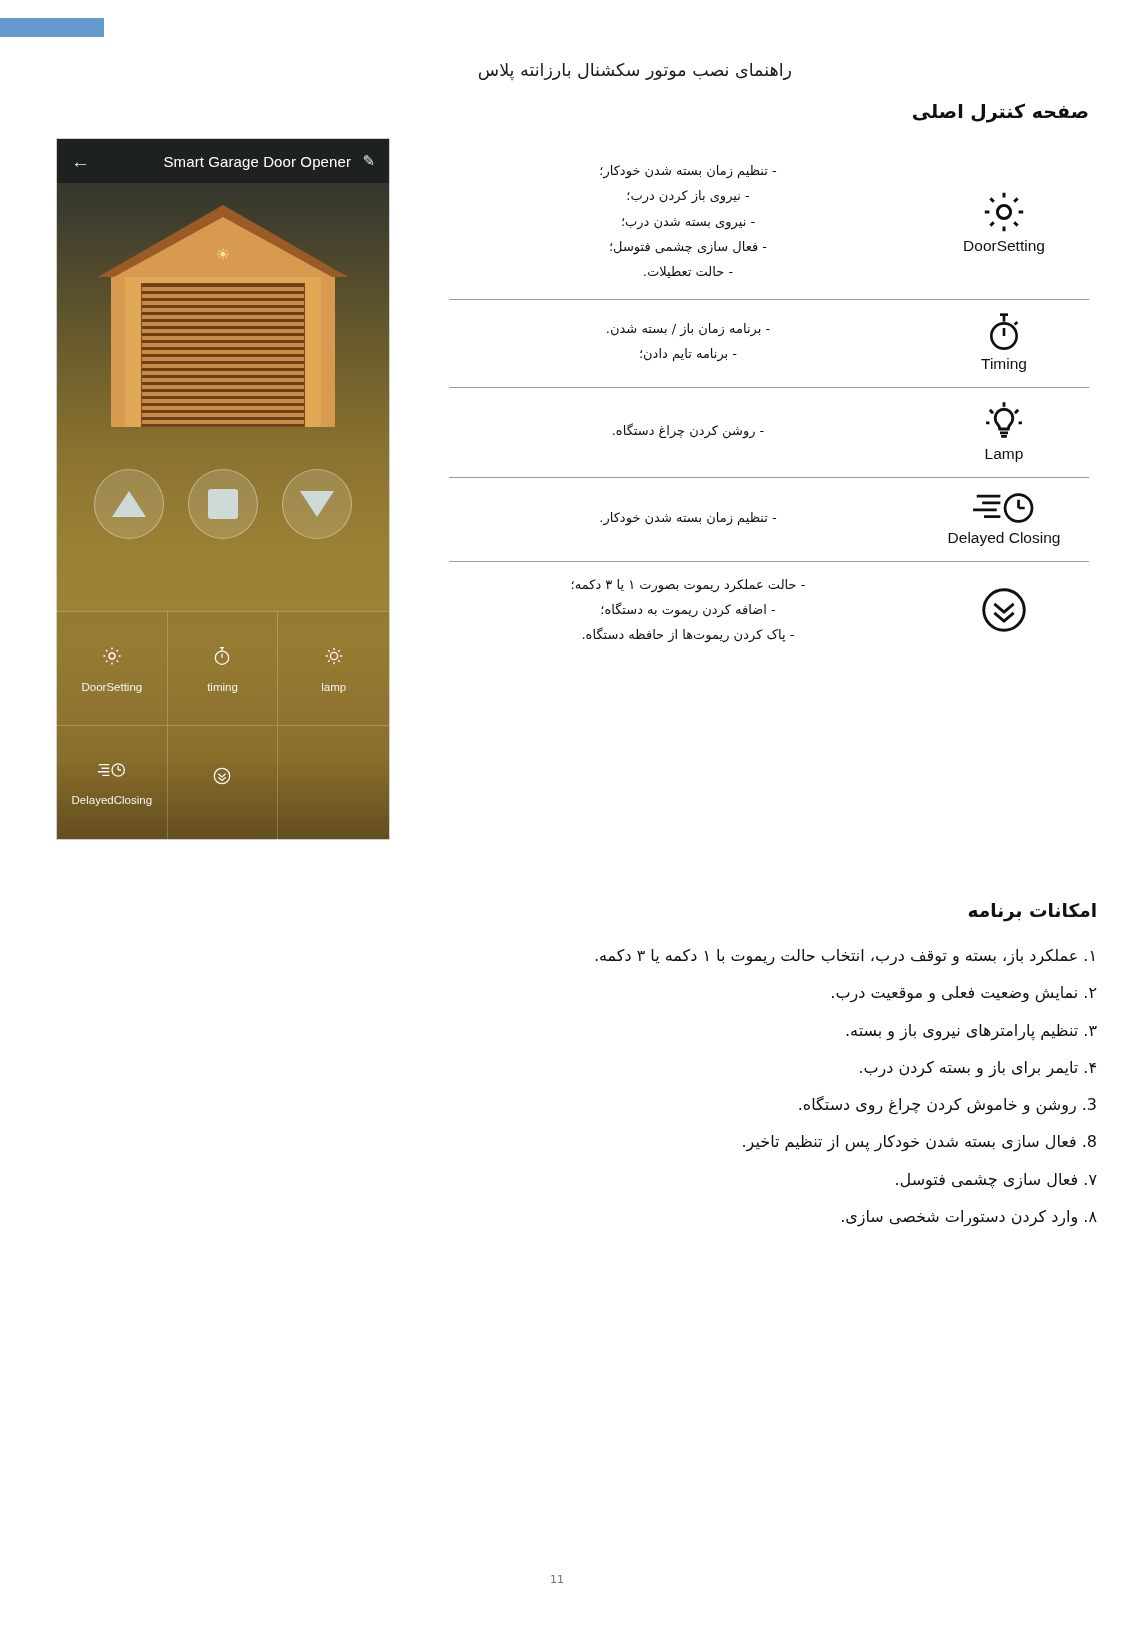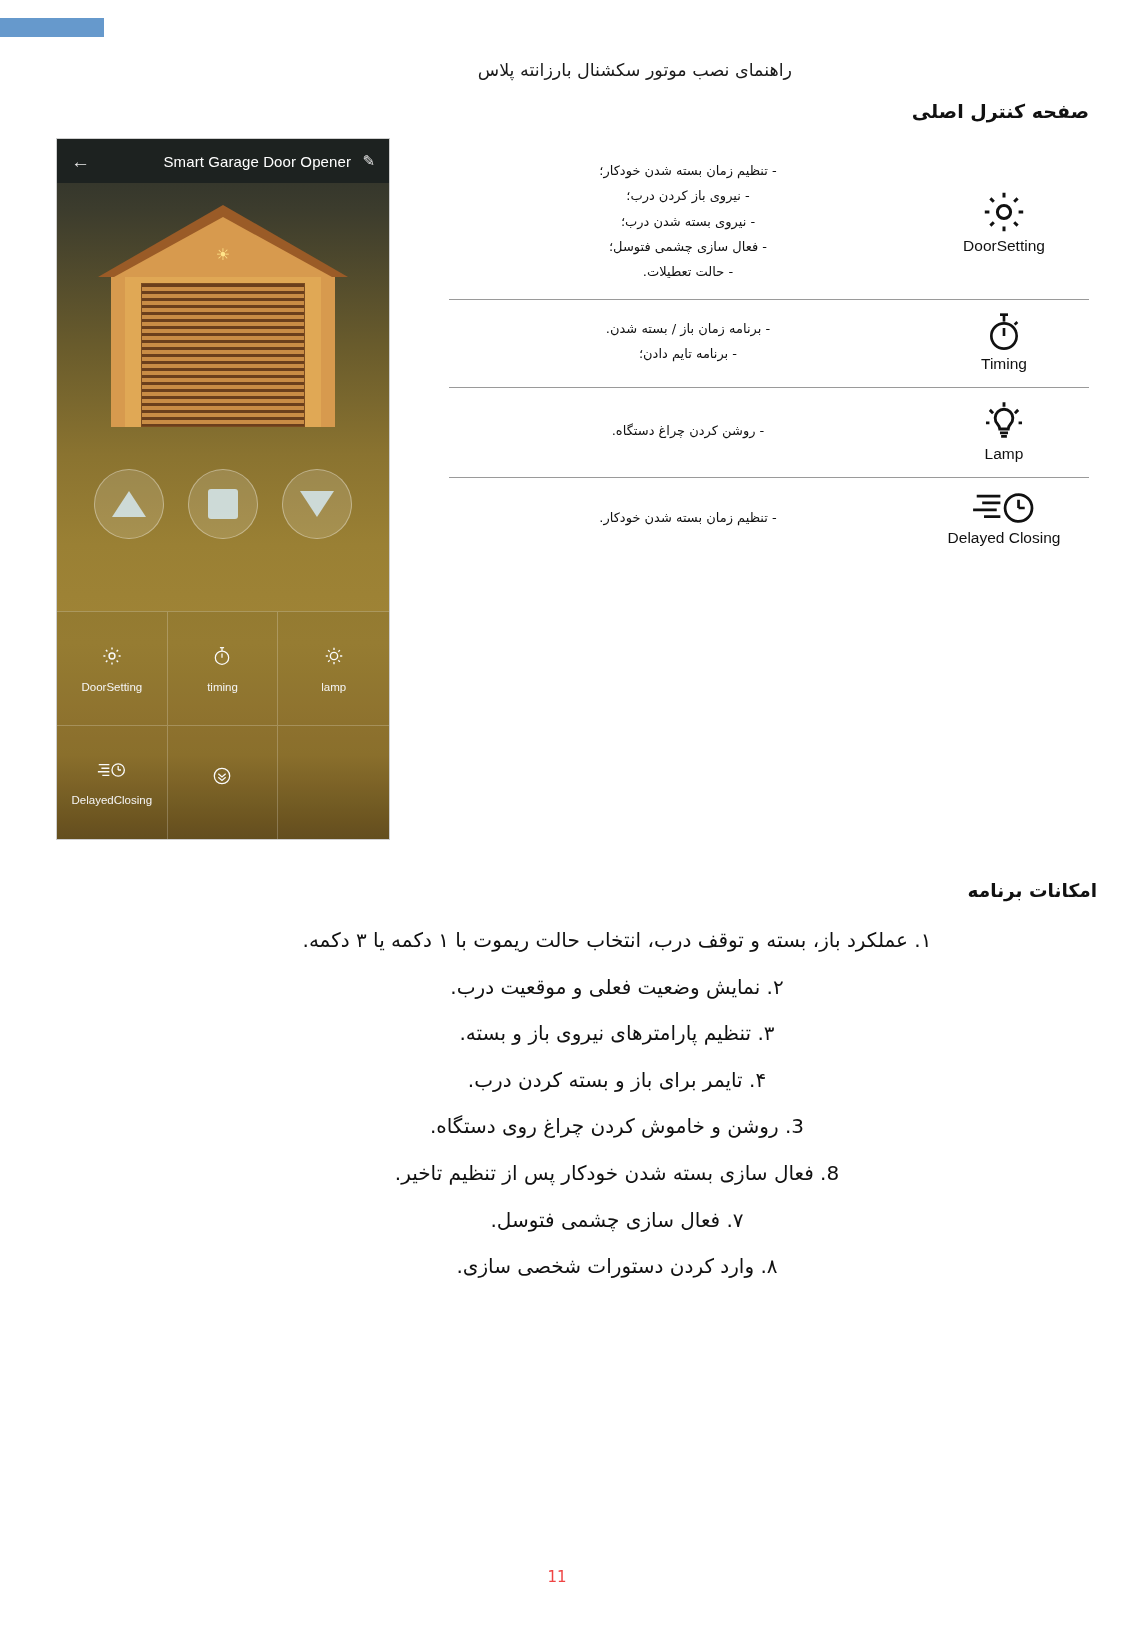--- a/index.html
+++ b/index.html
@@ -255,51 +255,50 @@
     font-size: 13px;
     line-height: 1.95;
     padding-left: 8px;
     color: #111;
   }
   .row.no-cap .icon-col .ic { font-size: 34px; }
 
   
   .features {
     position: absolute;
-    top: 880px;
+    top: 900px;
     right: 40px;
     width: 960px;
     direction: rtl;
     text-align: right;
   }
   .features h3 {
     font-size: 18.5px;
     font-weight: bold;
     margin: 0 0 16px 0;
   }
   .features ol {
     list-style: none;
     margin: 0;
     padding: 0;
   }
   .features li {
-    font-size: 20px;
+    font-size: 16px;
     line-height: 2.33;
     color: #111;
-    text-align: center;
   }
 
   .page-num {
     position: absolute;
     bottom: 40px;
     left: 0;
     width: 1114px;
     text-align: center;
-    font-size: 15px;
-    color: #ef4444;
+    font-size: 11px;
+    color: #737373;
   }
 
   svg { display: block; }
 </style>
 </head>
 <body>
 
 <div class="header-bar">
   <div class="header-blue"></div>
   <div class="header-title">راهنمای نصب موتور سکشنال بارزانته پلاس</div>
@@ -456,20 +455,36 @@
           <path d="M4 4.5h13M7 8.2h10M2 12h13M8 15.8h9"></path>
         </svg>
       </span>
       <span class="cap">Delayed Closing</span>
     </div>
     <div class="txt-col">
       <div>- تنظیم زمان بسته شدن خودکار.</div>
     </div>
   </div>
 
+  <div class="row no-cap">
+    <div class="icon-col">
+      <span class="ic">
+        <svg width="54" height="54" viewBox="0 0 24 24" fill="none" stroke="#111" stroke-width="1.3" style="margin:0 auto;">
+          <circle cx="12" cy="12" r="9"></circle>
+          <path d="M7.7 9.3l4.3 3.6 4.3-3.6M7.7 13.3l4.3 3.6 4.3-3.6"></path>
+        </svg>
+      </span>
+      <span class="cap"></span>
+    </div>
+    <div class="txt-col">
+      <div>- حالت عملکرد ریموت بصورت ۱ یا ۳ دکمه؛</div>
+      <div>- اضافه کردن ریموت به دستگاه؛</div>
+      <div>- پاک کردن ریموت‌ها از حافظه دستگاه.</div>
+    </div>
+  </div>
 </div>
 
 <div class="features">
   <h3>امکانات برنامه</h3>
   <ol>
     <li>۱. عملکرد باز، بسته و توقف درب، انتخاب حالت ریموت با ۱ دکمه یا ۳ دکمه.</li>
     <li>۲. نمایش وضعیت فعلی و موقعیت درب.</li>
     <li>۳. تنظیم پارامترهای نیروی باز و بسته.</li>
     <li>۴. تایمر برای باز و بسته کردن درب.</li>
     <li>3. روشن و خاموش کردن چراغ روی دستگاه.</li>

